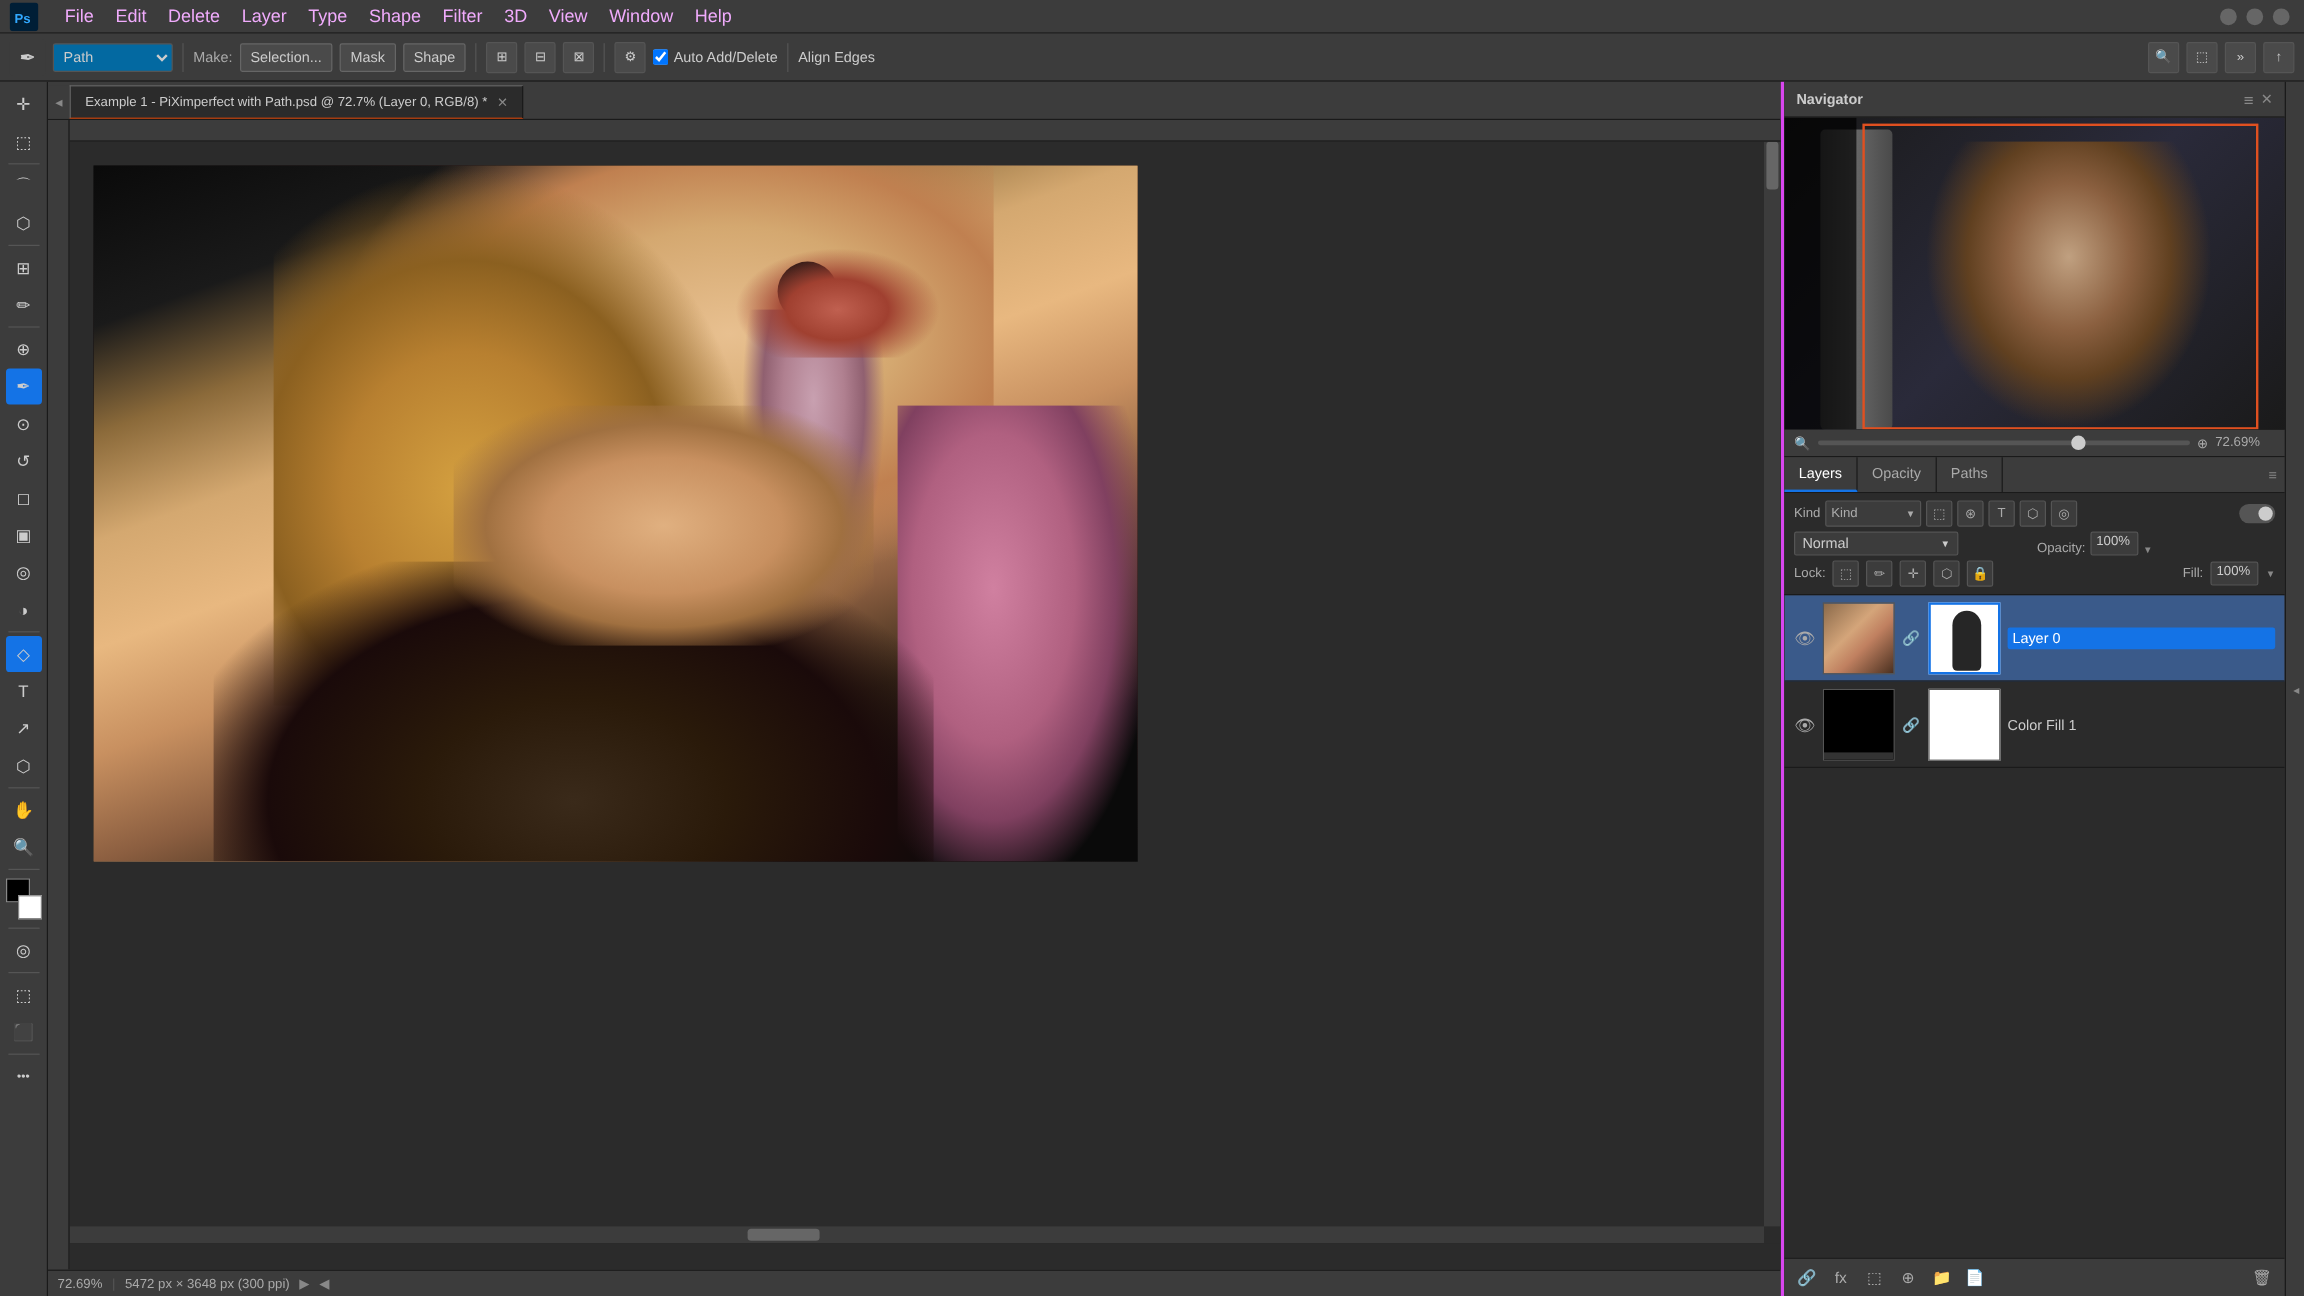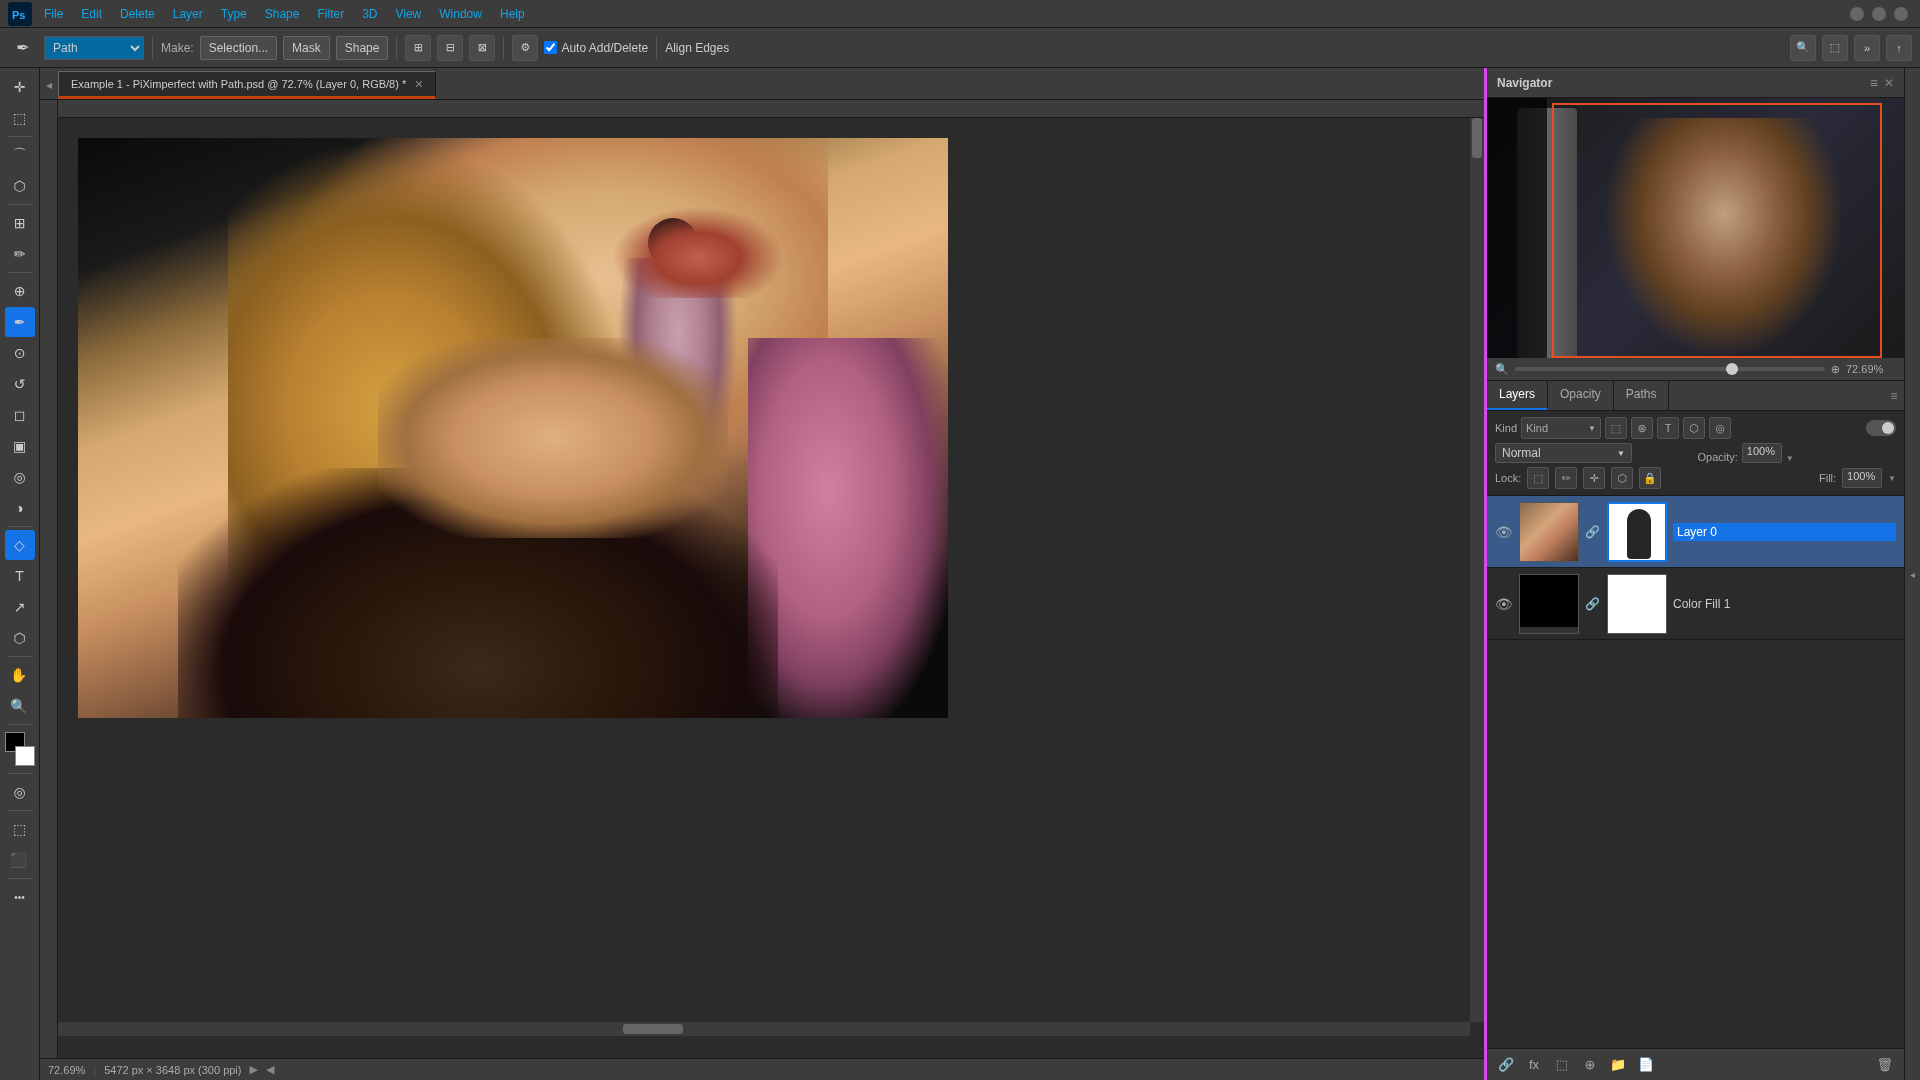--- a/index.html
+++ b/index.html
@@ -21,28 +21,28 @@
       height: 28px;
       display: flex;
       align-items: center;
       padding: 0 8px;
       gap: 2px;
       border-bottom: 1px solid #1a1a1a;
     }
     .menu-item {
       padding: 3px 8px;
       cursor: pointer;
-      color: #0ea5e9;
-      font-size: 12px;
+      color: #f0abfc;
+      font-size: 15px;
       border-radius: 2px;
     }
     .ps-logo {
       width: 24px;
       height: 24px;
-      margin-right: 2px;
+      margin-right: 12px;
       display: flex;
       align-items: center;
       justify-content: center;
     }
 
     
     .options-bar {
       background: #3c3c3c;
       height: 40px;
       display: flex;
@@ -179,21 +179,21 @@
       border-right: 1px solid #1a1a1a;
       border-left: 1px solid #666;
       display: flex;
       align-items: center;
       gap: 8px;
       cursor: pointer;
       height: 28px;
     }
     .tab.active {
       background: #2b2b2b;
-      border-bottom: 3px solid #c2410c;
+      border-bottom: 1px solid #c2410c;
     }
     .tab-close {
       font-size: 11px;
       color: #888;
       cursor: pointer;
     }
     .canvas-wrapper {
       flex: 1;
       display: flex;
       align-items: center;

